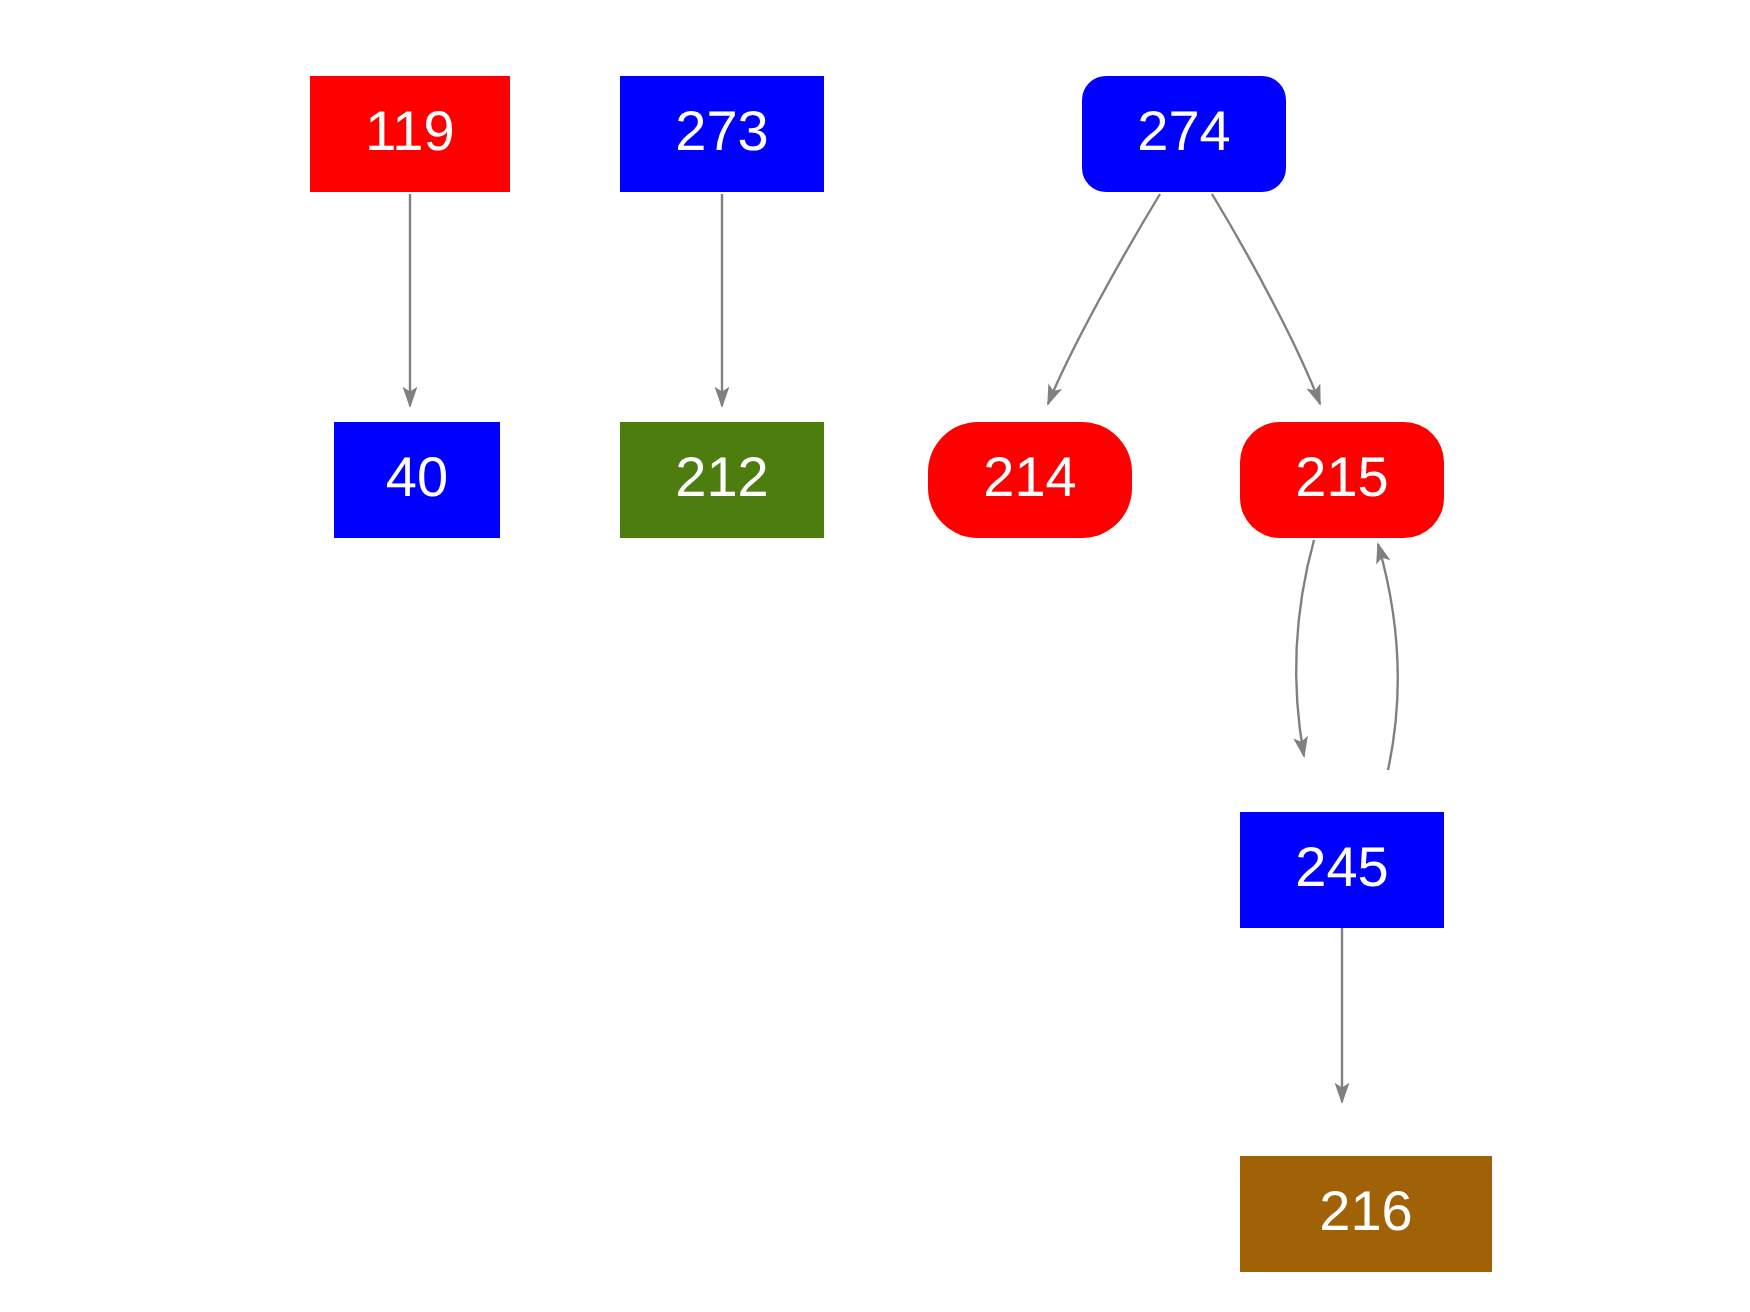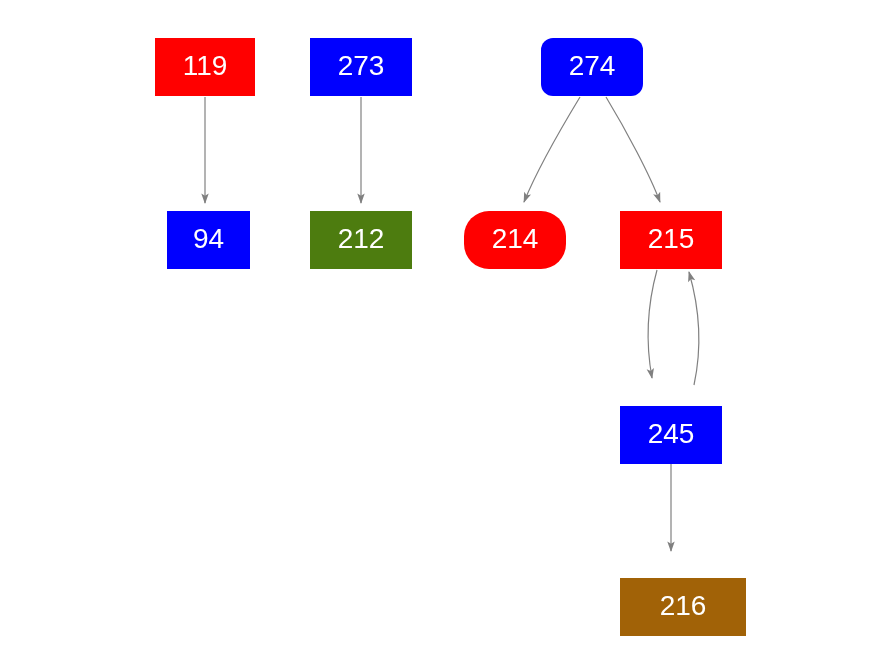--- a/index.html
+++ b/index.html
@@ -63,35 +63,35 @@
         <path d="M 694,385 C 702,348 700,310 689,272" fill="none" stroke="#808080" stroke-width="1.2" marker-end="url(#arrowhead)"></path>
         <path d="M 671,445 L 671,551" fill="none" stroke="#808080" stroke-width="1.2" marker-end="url(#arrowhead)"></path>
       </g>
   </svg>
 
   <div id="nodes-layer">
       <div class="node" style="left: 155px; top: 38px; width: 100px; height: 58px; background: rgb(255, 0, 0); font-size: 28px; color: rgb(255, 255, 255);">
         <span class="node-label">119</span>
       </div>
       <div class="node" style="left: 167px; top: 211px; width: 83px; height: 58px; background: rgb(0, 0, 255); font-size: 28px; color: rgb(255, 255, 255);">
-        <span class="node-label">94</span>
+        <span class="node-label">40</span>
       </div>
       <div class="node" style="left: 310px; top: 38px; width: 102px; height: 58px; background: rgb(0, 0, 255); font-size: 28px; color: rgb(255, 255, 255);">
         <span class="node-label">273</span>
       </div>
       <div class="node" style="left: 310px; top: 211px; width: 102px; height: 58px; background: #4d7c0f; font-size: 28px; color: rgb(255, 255, 255);">
         <span class="node-label">212</span>
       </div>
       <div class="node" style="left: 541px; top: 38px; width: 102px; height: 58px; background: rgb(0, 0, 255); font-size: 28px; color: rgb(255, 255, 255); border-radius: 12px;">
         <span class="node-label">274</span>
       </div>
       <div class="node" style="left: 464px; top: 211px; width: 102px; height: 58px; background: rgb(255, 0, 0); font-size: 28px; color: rgb(255, 255, 255); border-radius: 25px;">
         <span class="node-label">214</span>
       </div>
-      <div class="node" style="left: 620px; top: 211px; width: 102px; height: 58px; background: rgb(255, 0, 0); font-size: 28px; color: rgb(255, 255, 255);">
+      <div class="node" style="left: 620px; top: 211px; width: 102px; height: 58px; background: rgb(255, 0, 0); font-size: 28px; color: rgb(255, 255, 255); border-radius: 20px;">
         <span class="node-label">215</span>
       </div>
       <div class="node" style="left: 620px; top: 386px; width: 102px; height: 58px; background: rgb(0, 0, 255); font-size: 28px; color: rgb(255, 255, 255); margin-top: 20px;">
         <span class="node-label">245</span>
       </div>
       <div class="node" style="left: 620px; top: 578px; width: 126px; height: 58px; background: #a16207; font-size: 28px; color: rgb(255, 255, 255);">
         <span class="node-label">216</span>
       </div>
     </div>
 

